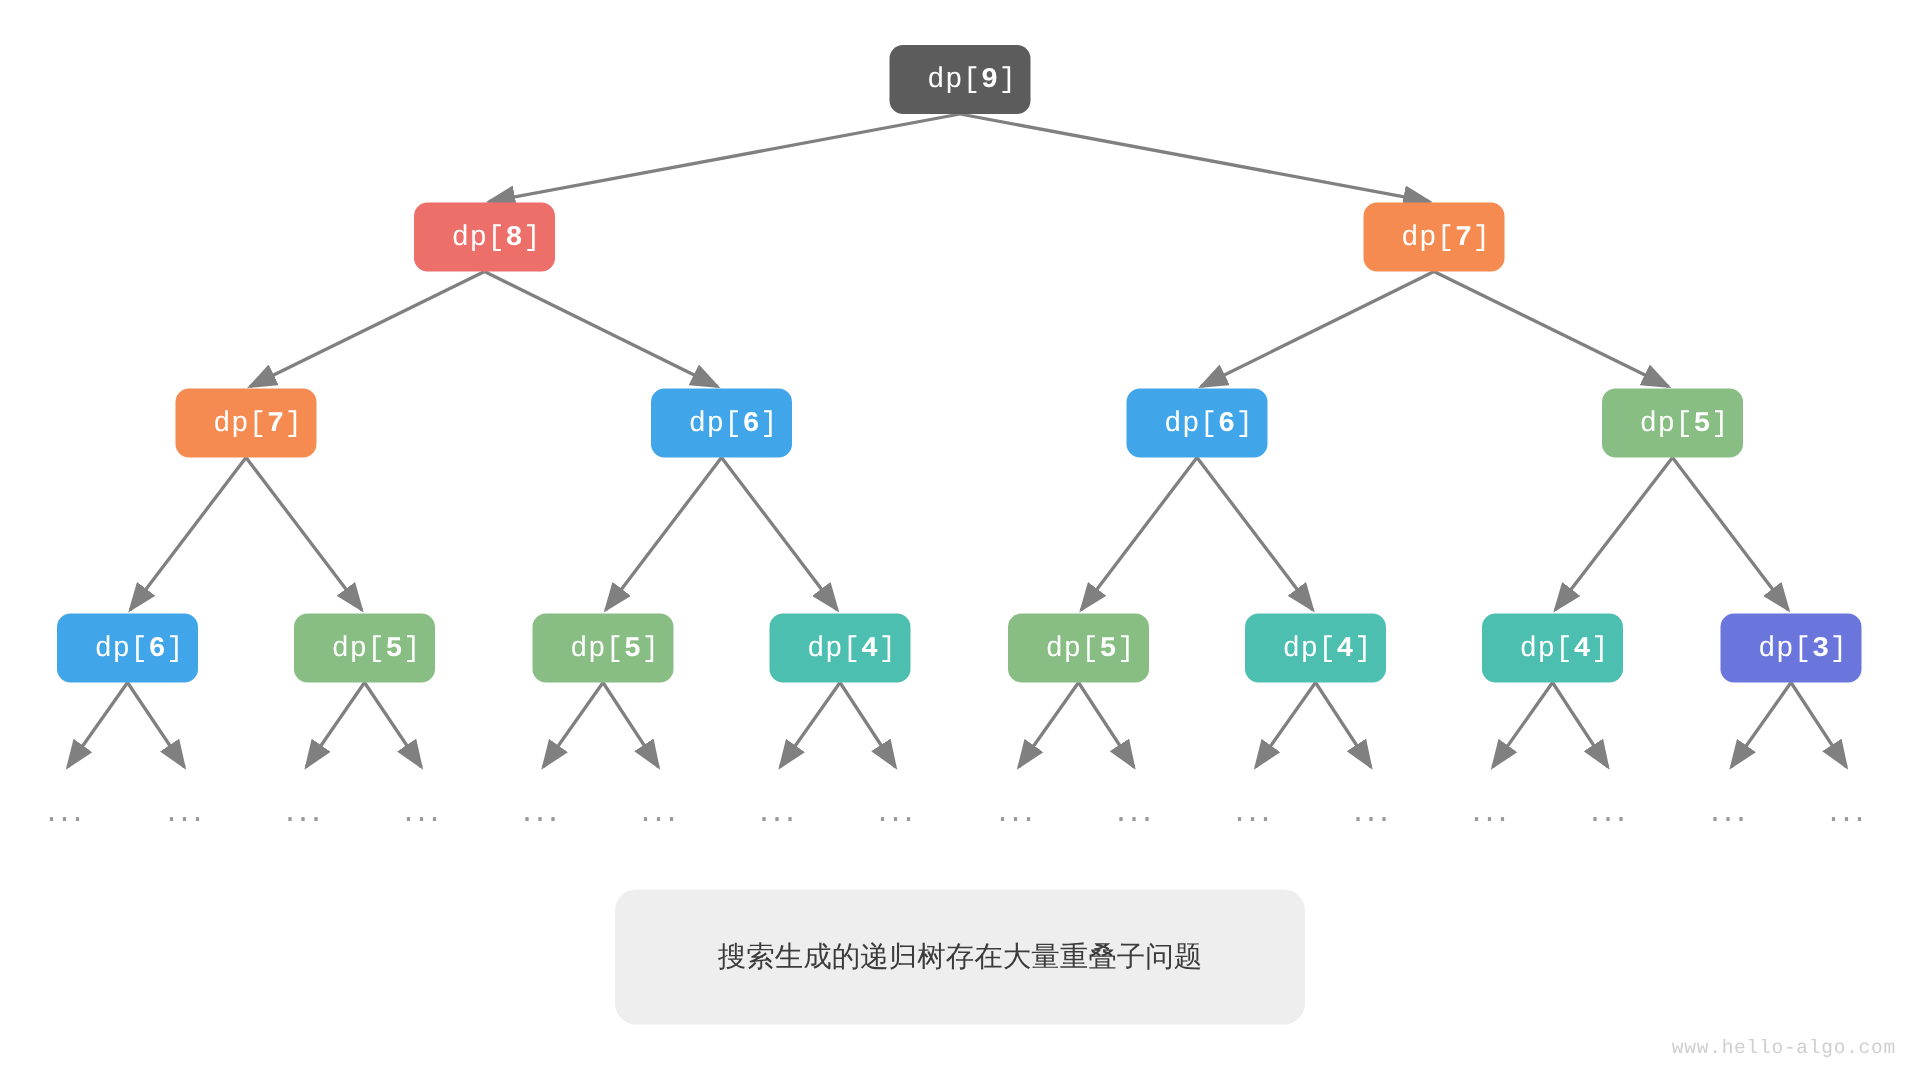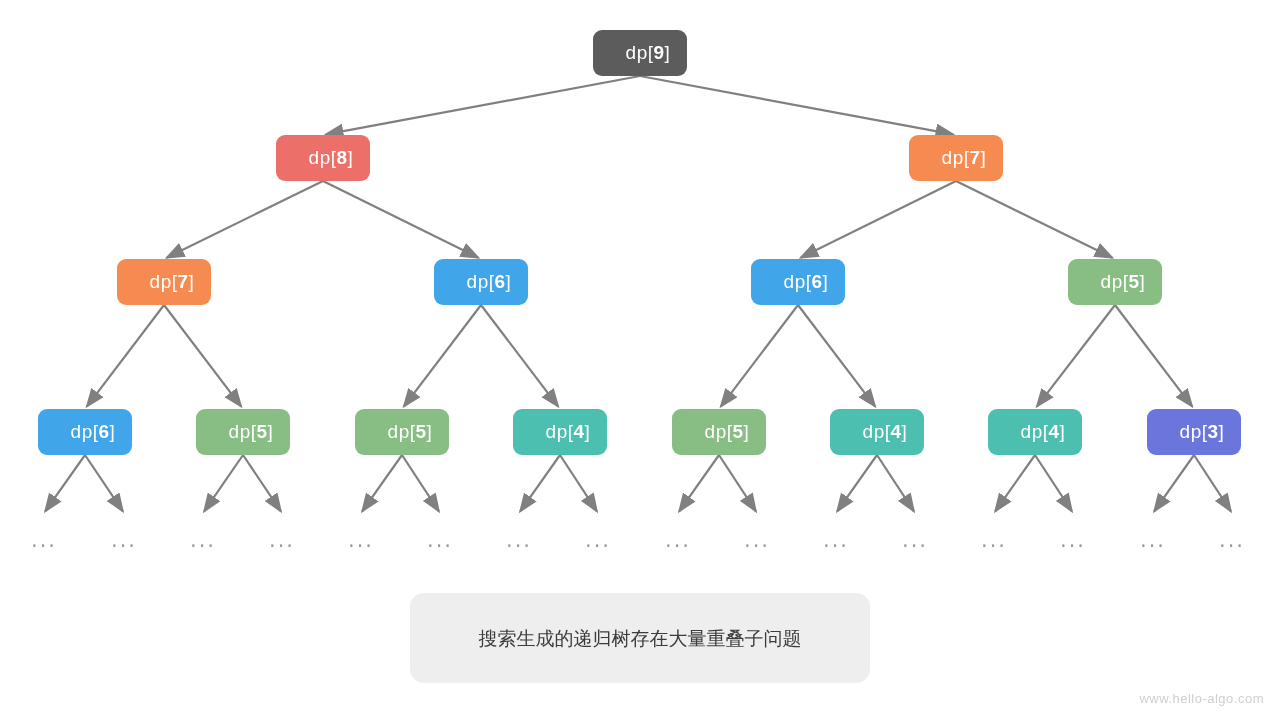--- a/index.html
+++ b/index.html
@@ -29,21 +29,21 @@
     height: 720px;
     pointer-events: none;
   }
   .node {
     position: absolute;
     display: flex;
     align-items: center;
     justify-content: center;
     border-radius: 9px;
     color: #ffffff;
-    font-family: Liberation Sans, sans-serif;
+    font-family: Liberation Mono, monospace;
     font-size: 19px;
     letter-spacing: 0.5px;
     white-space: nowrap;
     box-sizing: border-box;
     padding-left: 16px;
   }
   .node .idx {
     font-weight: bold;
   }
   .ellipsis {
@@ -86,21 +86,21 @@
     font-weight: bold;
     font-size: 13px;
     vertical-align: super;
     line-height: 0;
   }
   #watermark {
     position: absolute;
     right: 16px;
     bottom: 14px;
     color: #cfcfcf;
-    font-family: Liberation Sans, sans-serif;
+    font-family: Liberation Mono, monospace;
     font-size: 13px;
     letter-spacing: 0.5px;
     white-space: nowrap;
     margin-left: 12px;
   }
 </style>
 </head>
 <body>
 
 <div id="canvas">

